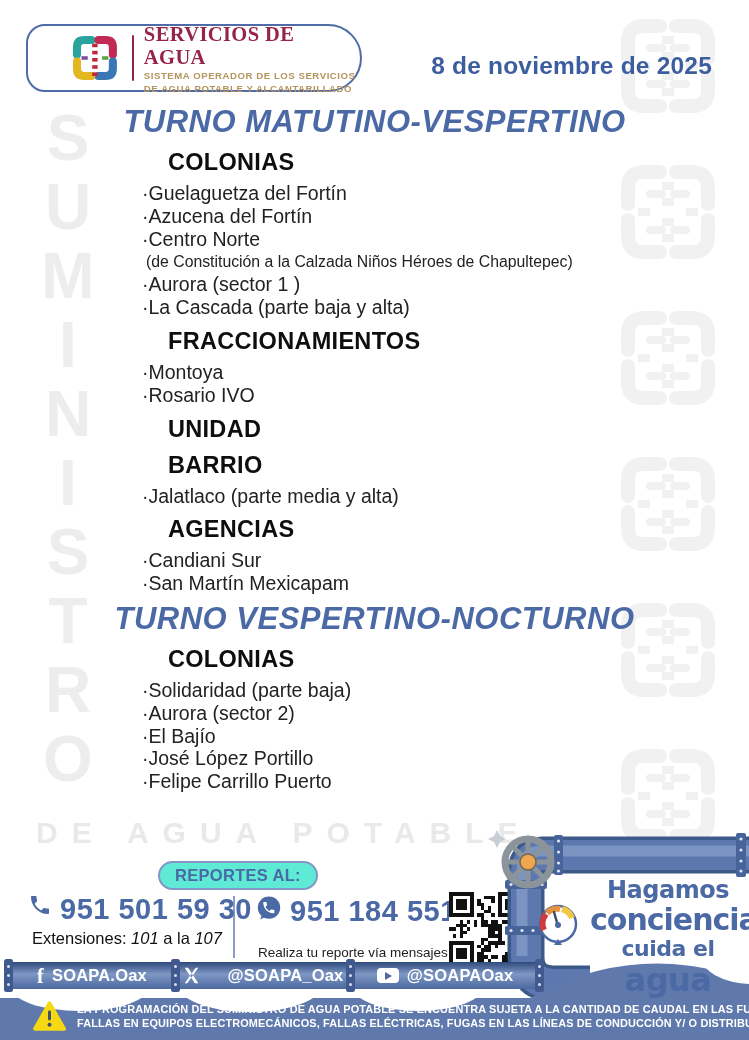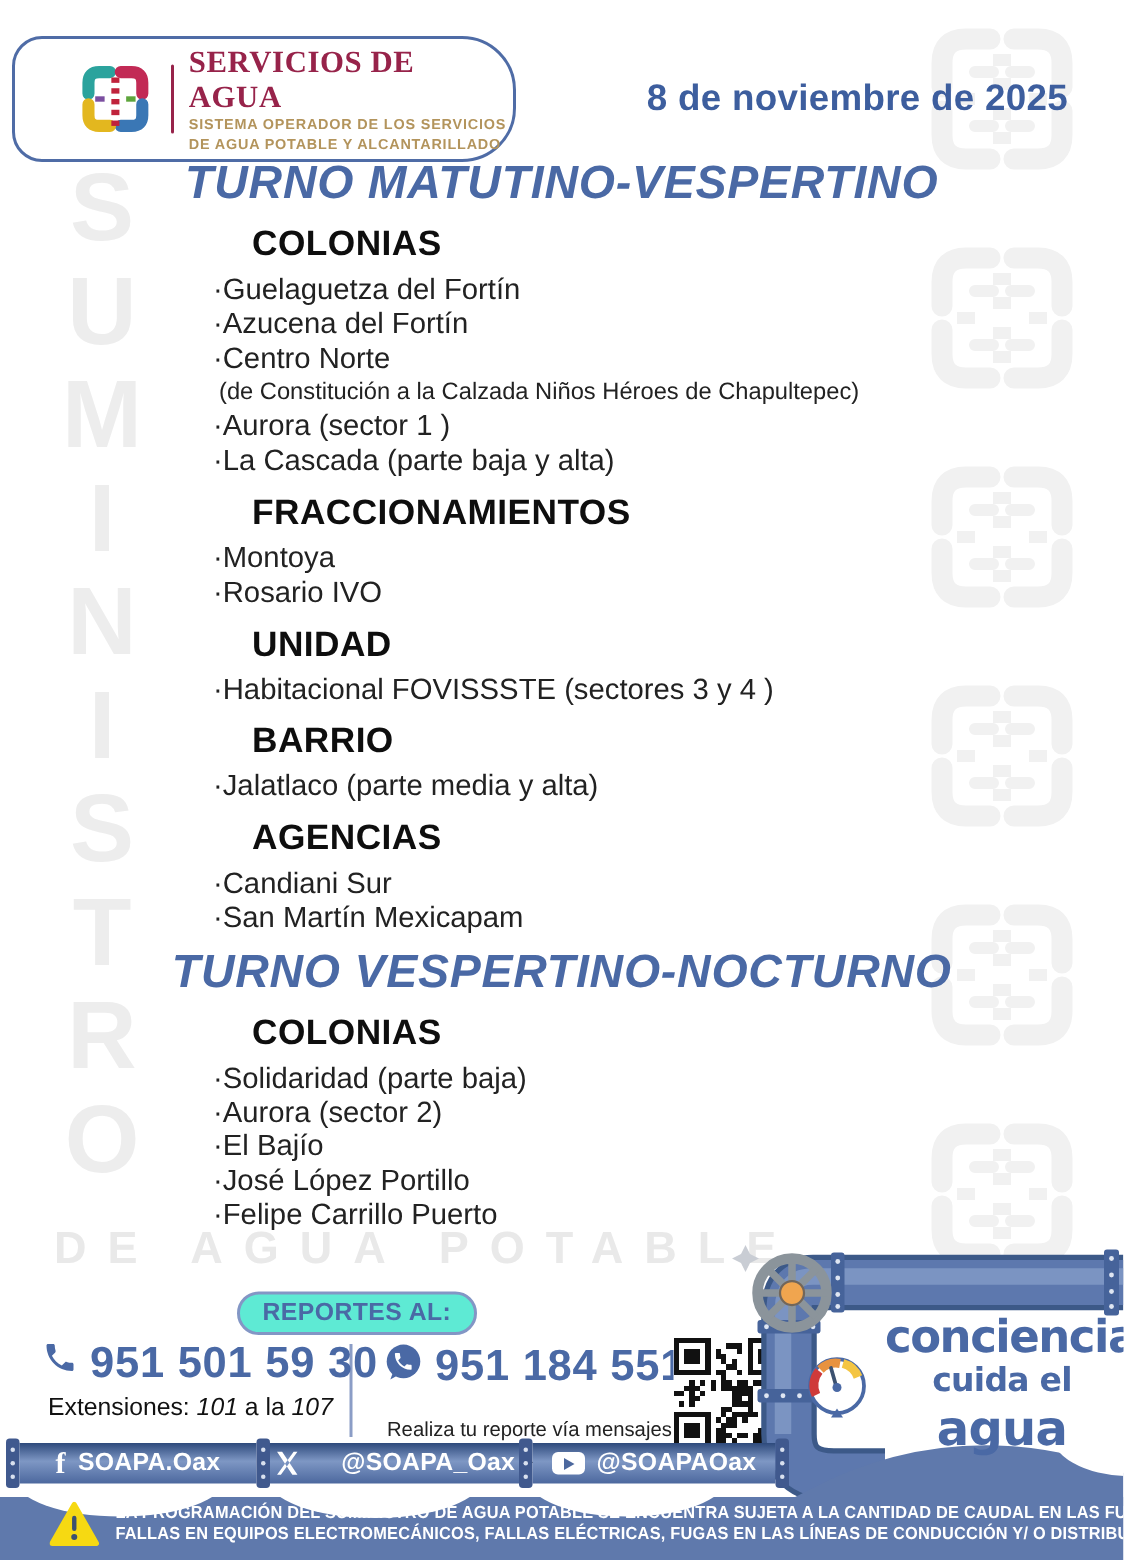--- a/index.html
+++ b/index.html
@@ -13,21 +13,21 @@
        font-family:"Liberation Sans",sans-serif;color:var(--ink);}
 
   
   .wm-col{position:absolute;left:30px;top:104px;width:76px;text-align:center;z-index:0;
           font-weight:800;font-size:64px;line-height:69px;color:var(--wm);letter-spacing:0;}
   .wm-horiz{position:absolute;left:36px;top:816px;z-index:0;font-weight:700;font-size:30px;
             color:#e9e9e9;letter-spacing:14px;white-space:nowrap;}
   .pattern-col{position:absolute;right:16px;top:6px;z-index:0;color:#f1f1f1;}
 
   
-  .logo-badge{position:absolute;left:8px;top:24px;width:336px;height:84px;z-index:2;
+  .logo-badge{position:absolute;left:26px;top:24px;width:336px;height:68px;z-index:2;
               border:2.5px solid #4f6ca6;border-radius:20px 36px 36px 20px;background:#fff;
               display:flex;align-items:center;padding-left:40px;gap:10px;}
   .logo-divider{width:2px;height:46px;background:var(--maroon);border-radius:1px;}
   .logo-title{font-family:"Liberation Serif",serif;font-weight:700;font-size:20.5px;
               color:var(--maroon);letter-spacing:0.4px;}
   .logo-sub{font-size:9.6px;color:var(--gold);letter-spacing:0.55px;font-weight:700;margin-top:1.5px;}
   .date{position:absolute;right:37px;top:52px;z-index:2;font-size:24.5px;font-weight:800;
         color:#3d5e9e;letter-spacing:0.2px;}
 
   
@@ -167,21 +167,20 @@
       <div class="item">·Guelaguetza del Fortín</div>
       <div class="item">·Azucena del Fortín</div>
       <div class="item">·Centro Norte</div>
       <div class="item small">(de Constitución a la Calzada Niños Héroes de Chapultepec)</div>
       <div class="item">·Aurora (sector 1 )</div>
       <div class="item">·La Cascada (parte baja y alta)</div>
       <div class="group-heading">FRACCIONAMIENTOS</div>
       <div class="item">·Montoya</div>
       <div class="item">·Rosario IVO</div>
       <div class="group-heading">UNIDAD</div>
-      <div class="item">·Habitacional FOVISSSTE (sectores 3 y 4 )</div>
       <div class="group-heading">BARRIO</div>
       <div class="item">·Jalatlaco (parte media y alta)</div>
       <div class="group-heading">AGENCIAS</div>
       <div class="item">·Candiani Sur</div>
       <div class="item">·San Martín Mexicapam</div>
     </div>
     <div class="section">
       <div class="section-title">TURNO VESPERTINO-NOCTURNO</div>
       <div class="group-heading">COLONIAS</div>
       <div class="item">·Solidaridad (parte baja)</div>
@@ -398,20 +397,21 @@
     <path d="M64,112 A15,15 0 0 1 66,96" fill="none" stroke="#cf3a3a" stroke-width="6"></path>
     <path d="M67,95 A15,15 0 0 1 80,91" fill="none" stroke="#e8923f" stroke-width="6"></path>
     <path d="M82,91 A15,15 0 0 1 92,100" fill="none" stroke="#f4c542" stroke-width="6"></path>
     <path d="M78,108 L74,94" stroke="#3c5170" stroke-width="2.5" stroke-linecap="round"></path>
     <circle cx="78" cy="107" r="3" fill="#4a69a5"></circle>
     <path d="M78,121 l-4,6 h8 Z" fill="#4a69a5"></path>
   </g>
 </svg>
 
 <div class="slogan">
+  <div class="l1">Hagamos</div>
   <div class="l2">conciencia</div>
   <div class="l3"><span>cuida el</span> <span class="agua">agua</span></div>
 </div>
 
 <svg class="wave-svg" width="749" height="92" viewBox="0 0 749 92" aria-hidden="true">
   <rect x="0" y="50" width="749" height="42" fill="#5f79ac"></rect>
   <path d="M470,92 V72 Q505,64 538,46 Q602,12 672,16 Q716,19 749,34 V92 Z" fill="#5f79ac"></path>
   <g fill="#fff">
     <ellipse cx="80" cy="38" rx="70" ry="25"></ellipse>
     <ellipse cx="250" cy="37" rx="72" ry="27"></ellipse>
@@ -451,21 +451,21 @@
       <svg width="17" height="17" viewBox="0 0 20 20" aria-hidden="true">
         <path d="M2,1 h4 L18,19 h-4 Z M18,1 h-3 L2,19 h3 Z" fill="#fff"></path>
       </svg>
       <span>@SOAPA_Oax</span>
     </div>
     <div class="pipe-flange">
       <i></i>
       <i></i>
       <i></i>
     </div>
-    <div class="pipe-seg" style="width: 162px;">
+    <div class="pipe-seg" style="width: 180px;">
       <span class="yt-glyph"></span>
       <span>@SOAPAOax</span>
     </div>
     <div class="pipe-flange">
       <i></i>
       <i></i>
       <i></i>
     </div>
   </div>
 

